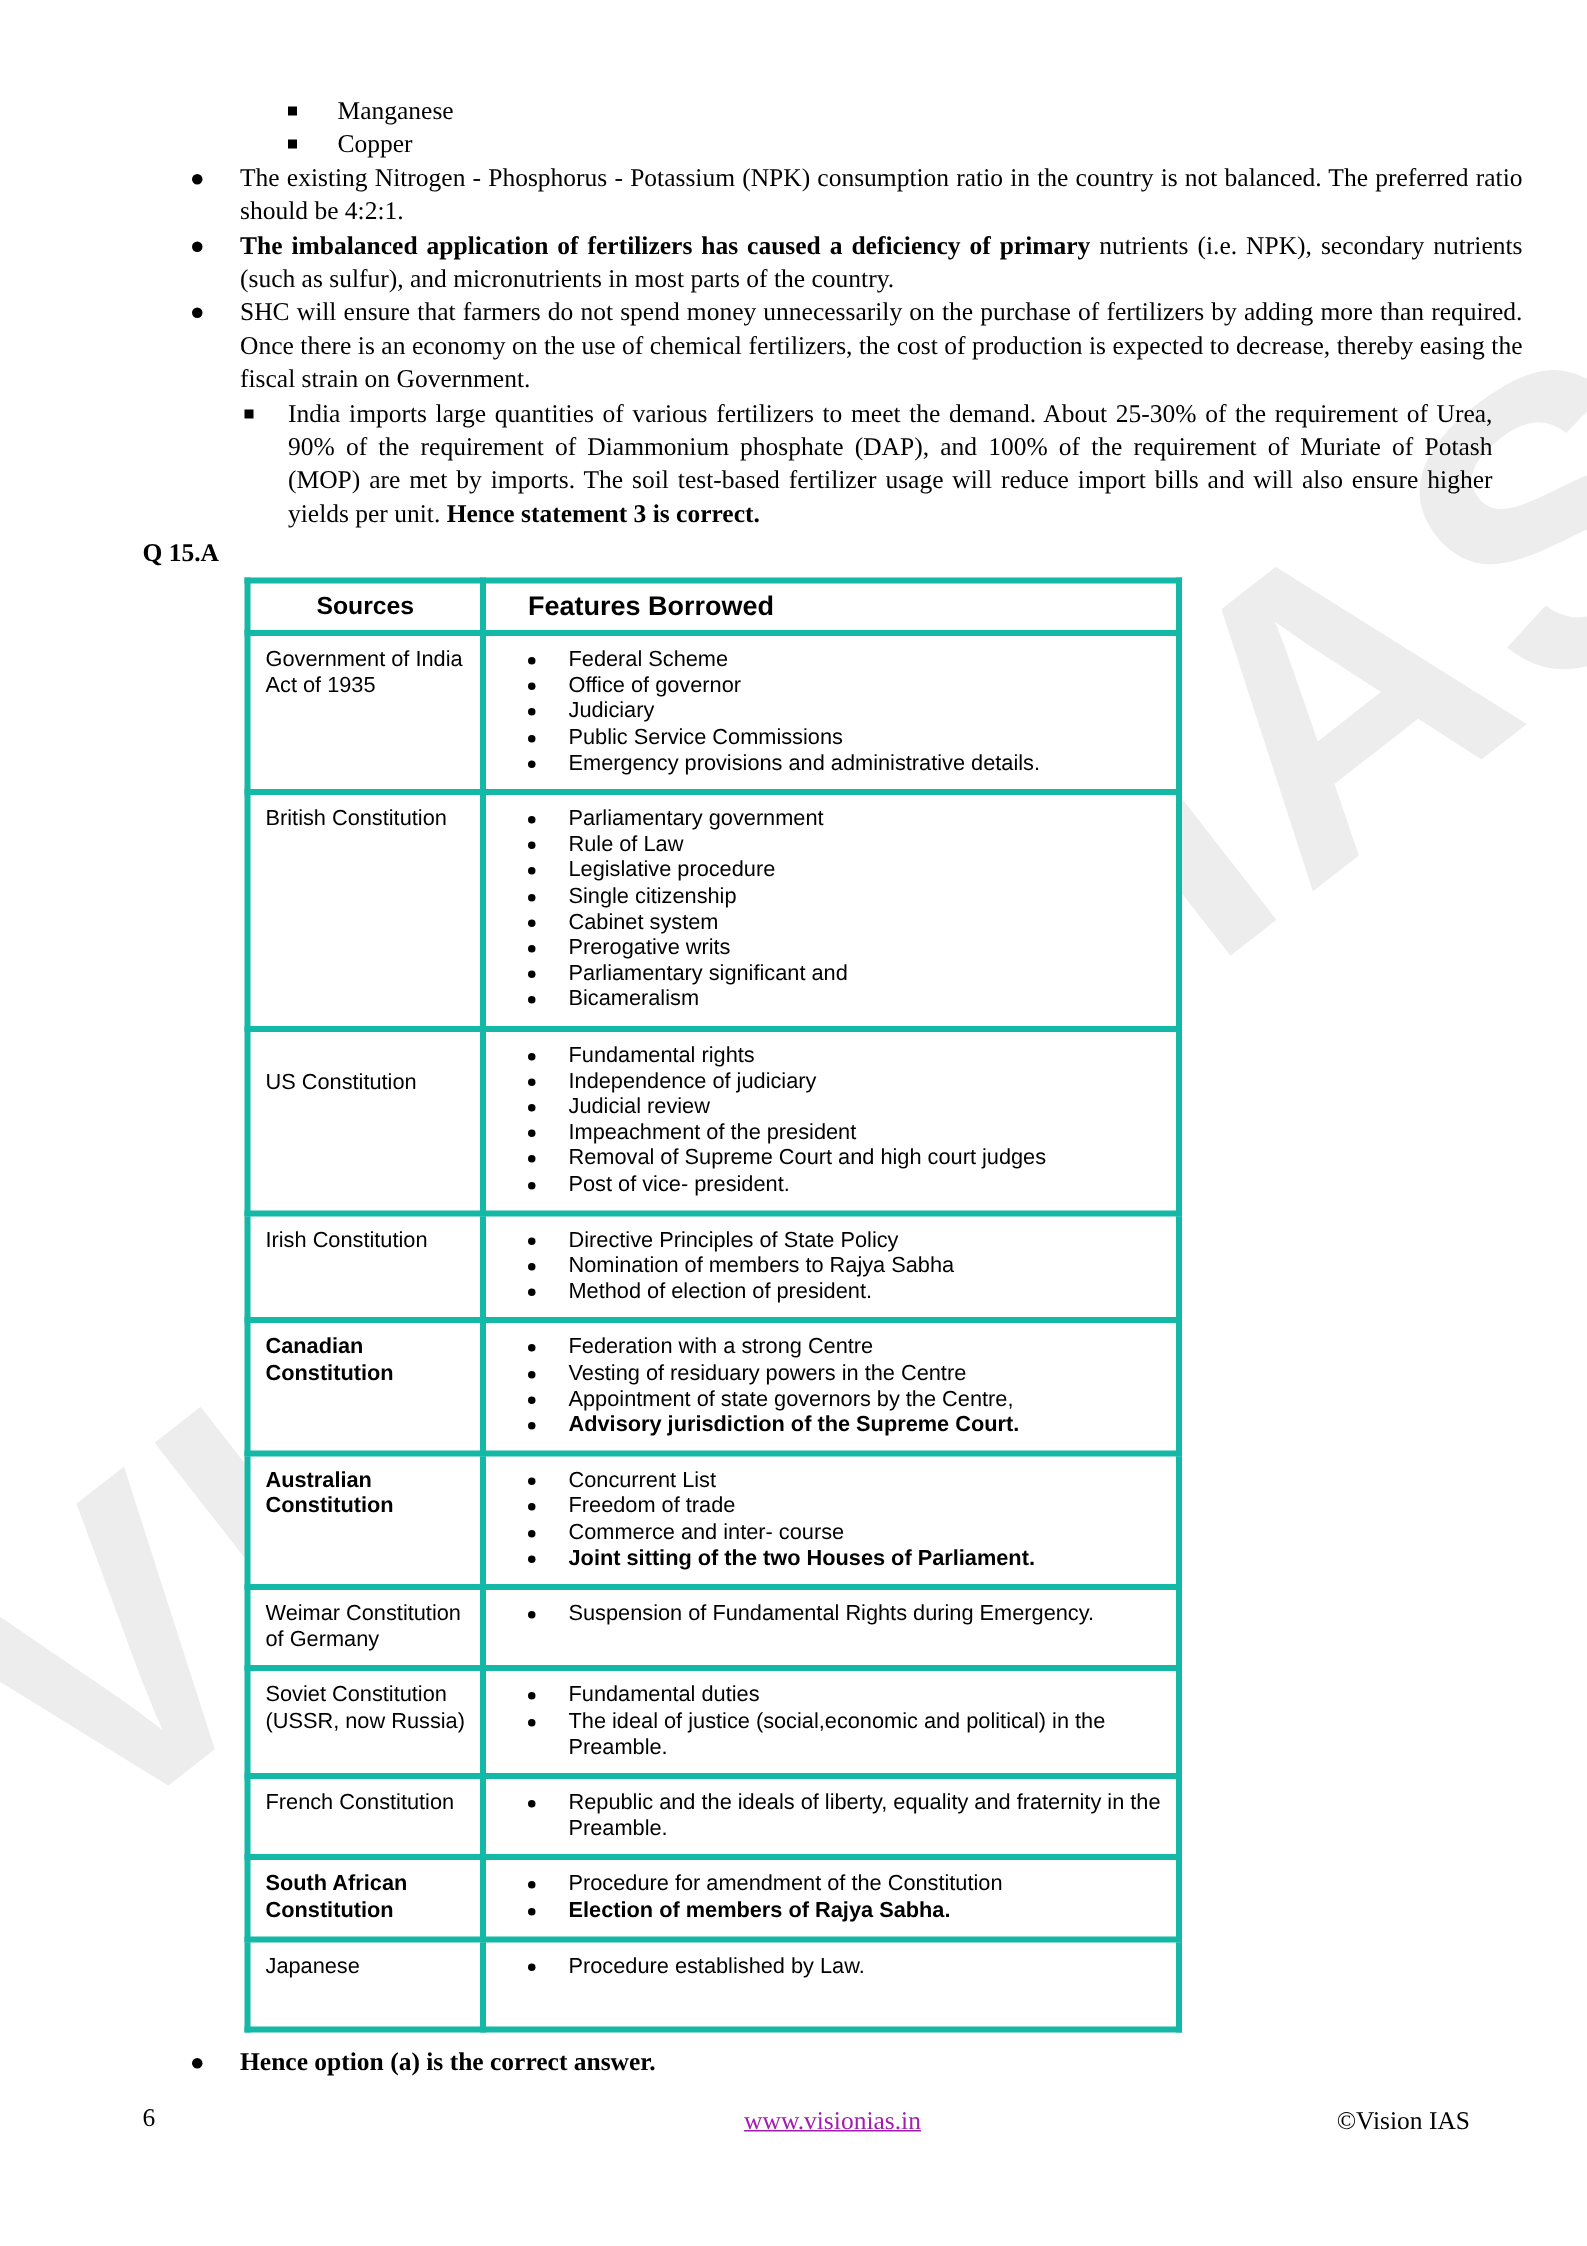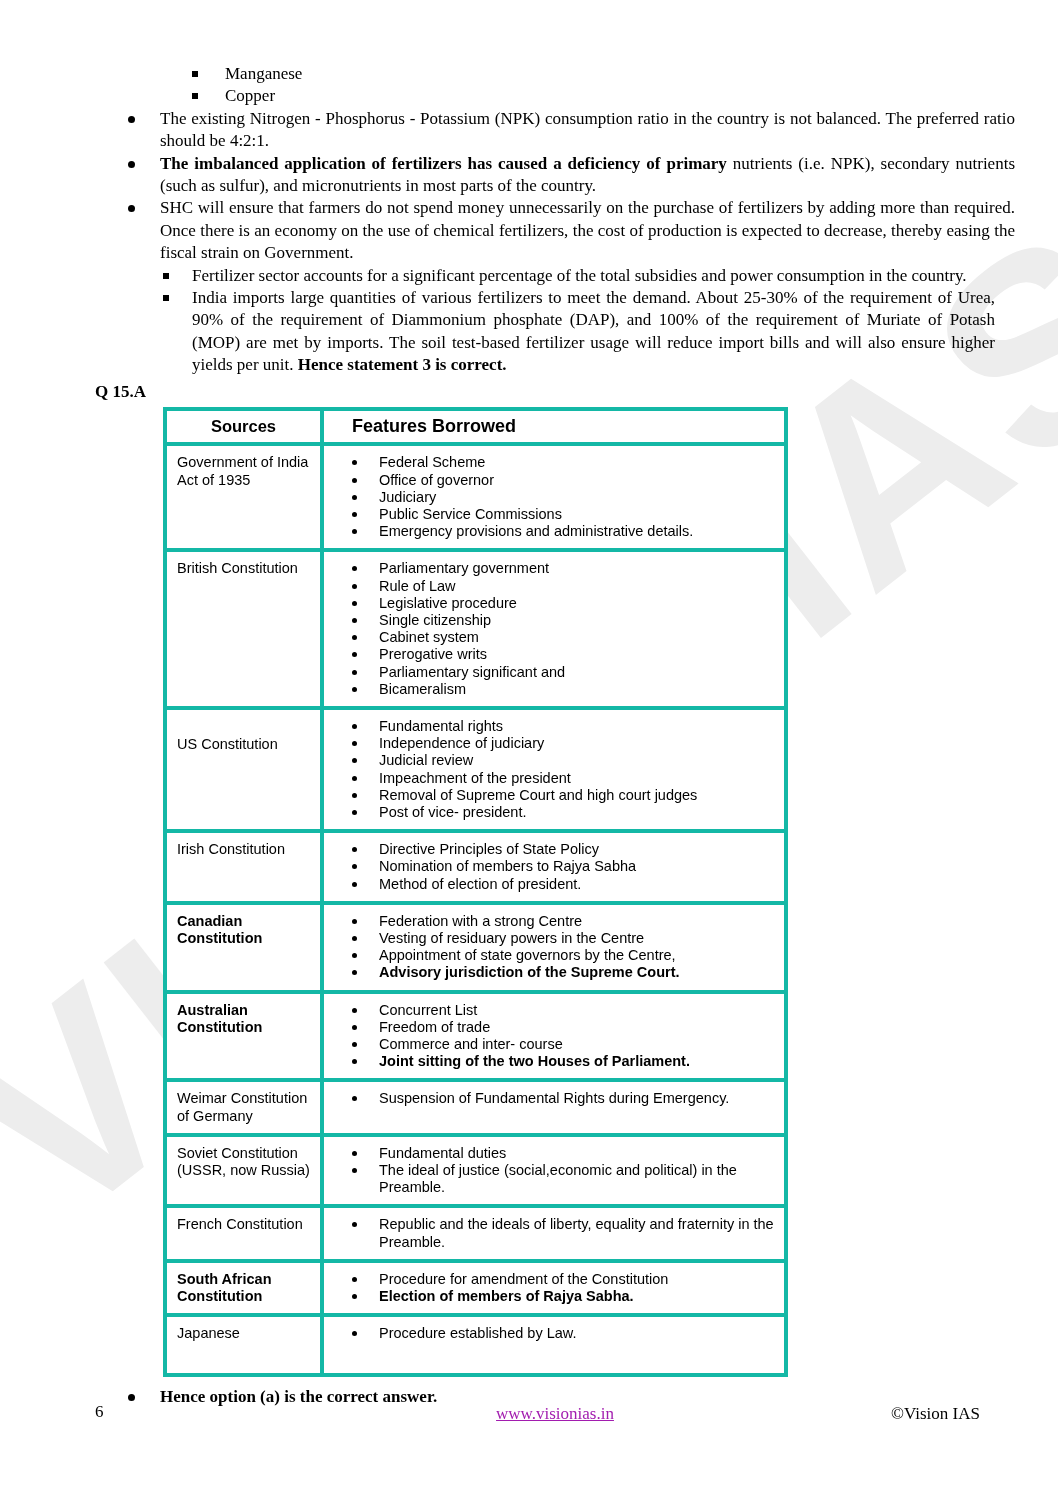--- a/index.html
+++ b/index.html
@@ -108,24 +108,20 @@
       </li>
       <li class="main-item">
         <span class="rd-marker"></span>
         <span>SHC will ensure that farmers do not spend money unnecessarily on the purchase of fertilizers by adding more than required.  Once there is an economy on the use of chemical fertilizers, the cost of production is expected to decrease, thereby easing the fiscal strain on Government.</span>
       </li>
     </ul>
 
     <ul class="sub-list">
       <li class="sub-item">
         <span class="sq-marker"></span>
-        <span>Fertilizer sector accounts for a significant percentage of the total subsidies and power consumption in the country.</span>
-      </li>
-      <li class="sub-item">
-        <span class="sq-marker"></span>
         <span>India imports large quantities of various fertilizers to meet the demand. About 25-30% of the requirement of Urea, 90% of the requirement of Diammonium phosphate (DAP), and 100% of the requirement of Muriate of Potash (MOP) are met by imports. The soil test-based fertilizer usage will reduce import bills and will also ensure higher yields per unit. </span><b>Hence statement 3 is correct.</b>
       </li>
     </ul>
 
     <div class="q-label">Q 15.A</div>
 
     <table class="borrow">
       <colgroup>
           <col style="width:157px">
           <col>

